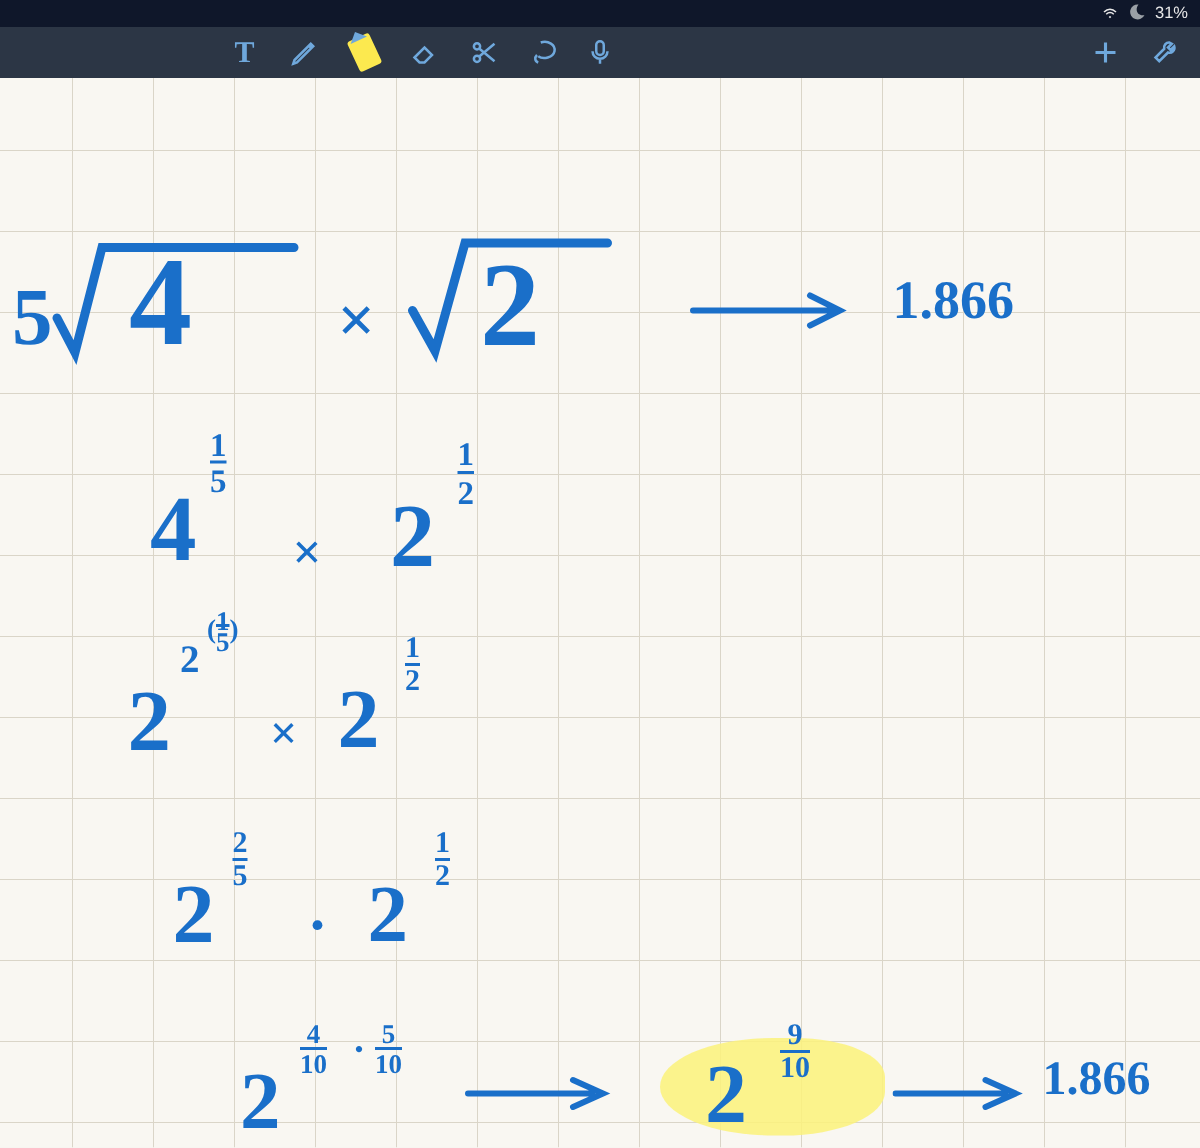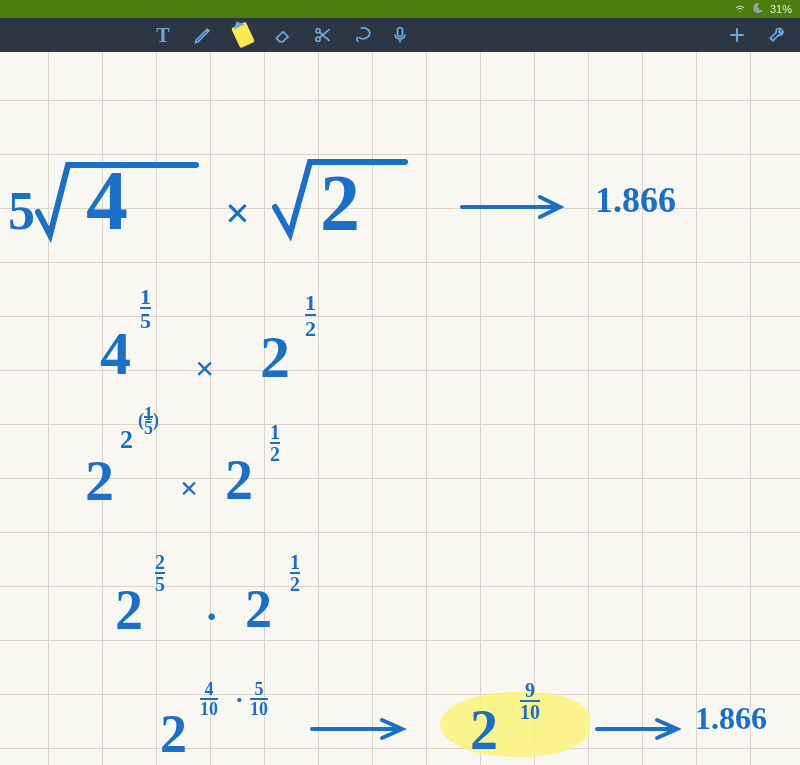--- a/index.html
+++ b/index.html
@@ -5,21 +5,21 @@
     * { margin: 0; padding: 0; box-sizing: border-box; }
     body {
       width: 800px;
       height: 765px;
       overflow: hidden;
       font-family: -apple-system, sans-serif;
       background: #f5f3ee;
     }
     .status-bar {
       height: 18px;
-      background: #4d7c0f;
+      background: #0f172a;
       display: flex;
       justify-content: flex-end;
       align-items: center;
       padding: 0 8px;
       gap: 6px;
       color: #e8e8e8;
       font-size: 11px;
     }
     .status-bar svg { width: 12px; height: 12px; }
     .toolbar {

